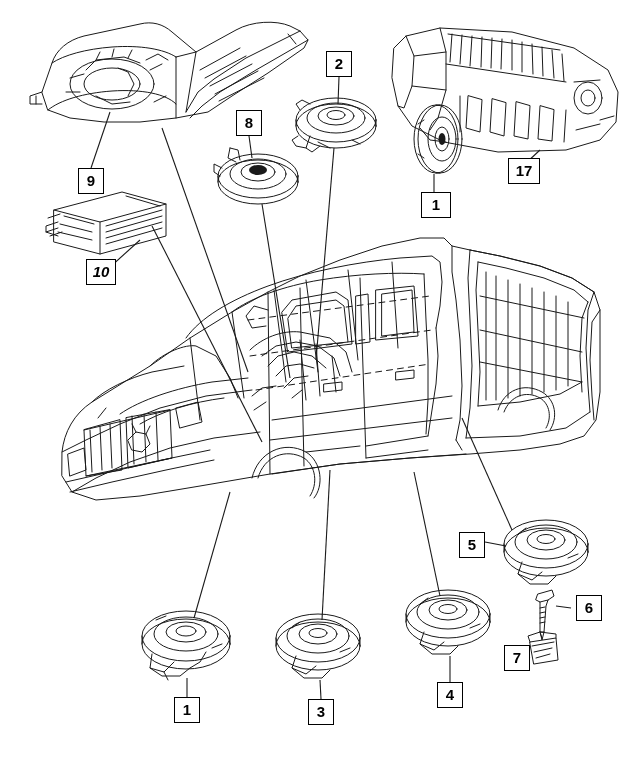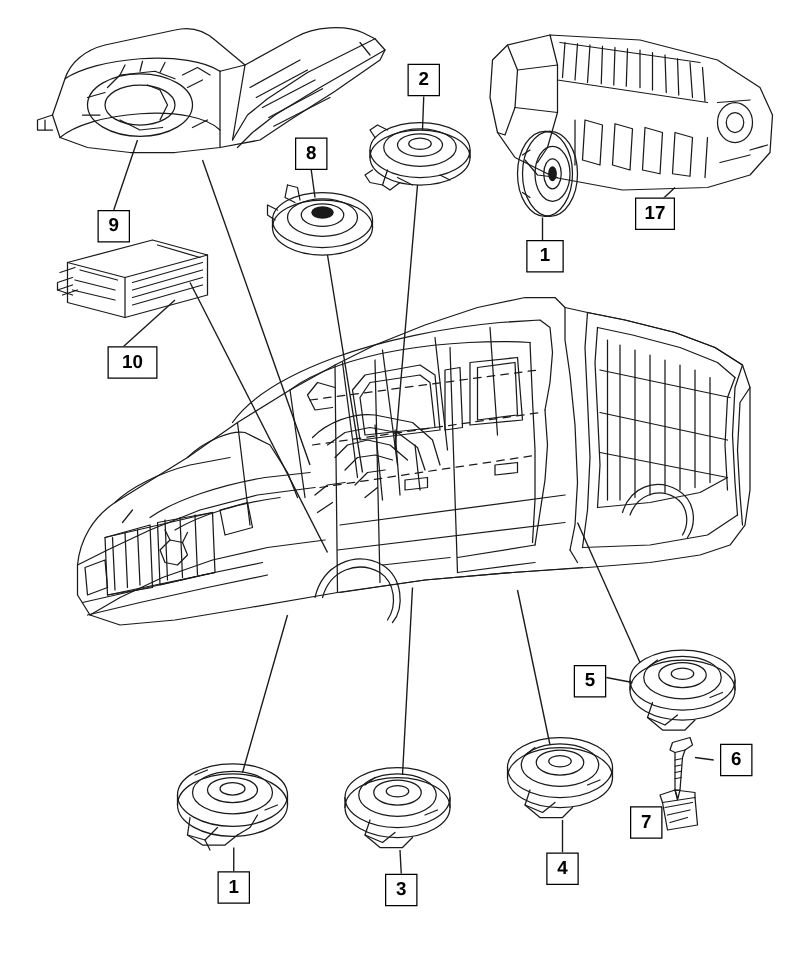--- a/index.html
+++ b/index.html
@@ -400,17 +400,17 @@
 
   <div class="callout-box" style="left:174px; top:697px;">1</div>
   <div class="callout-box" style="left:326px; top:51px;">2</div>
   <div class="callout-box" style="left:308px; top:699px;">3</div>
   <div class="callout-box" style="left:437px; top:682px;">4</div>
   <div class="callout-box" style="left:459px; top:532px;">5</div>
   <div class="callout-box" style="left:576px; top:595px;">6</div>
   <div class="callout-box" style="left:504px; top:645px;">7</div>
   <div class="callout-box" style="left:236px; top:110px;">8</div>
   <div class="callout-box" style="left:78px; top:168px;">9</div>
-  <div class="callout-box" style="left:86px; top:277px; width:40px;">10</div>
+  <div class="callout-box" style="left:86px; top:259px; width:30px;font-style:italic;">10</div>
   <div class="callout-box" style="left:421px; top:192px; width:30px;">1</div>
   <div class="callout-box" style="left:508px; top:158px; width:32px;">17</div>
 
 </div>
 
 </body></html>

